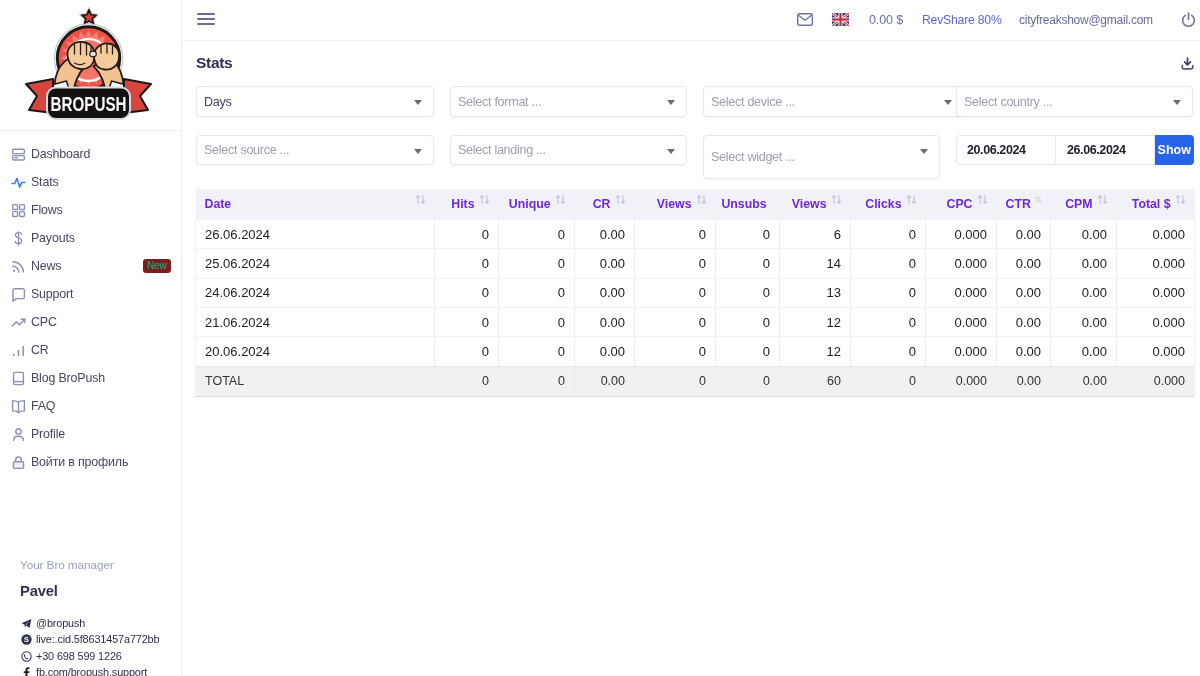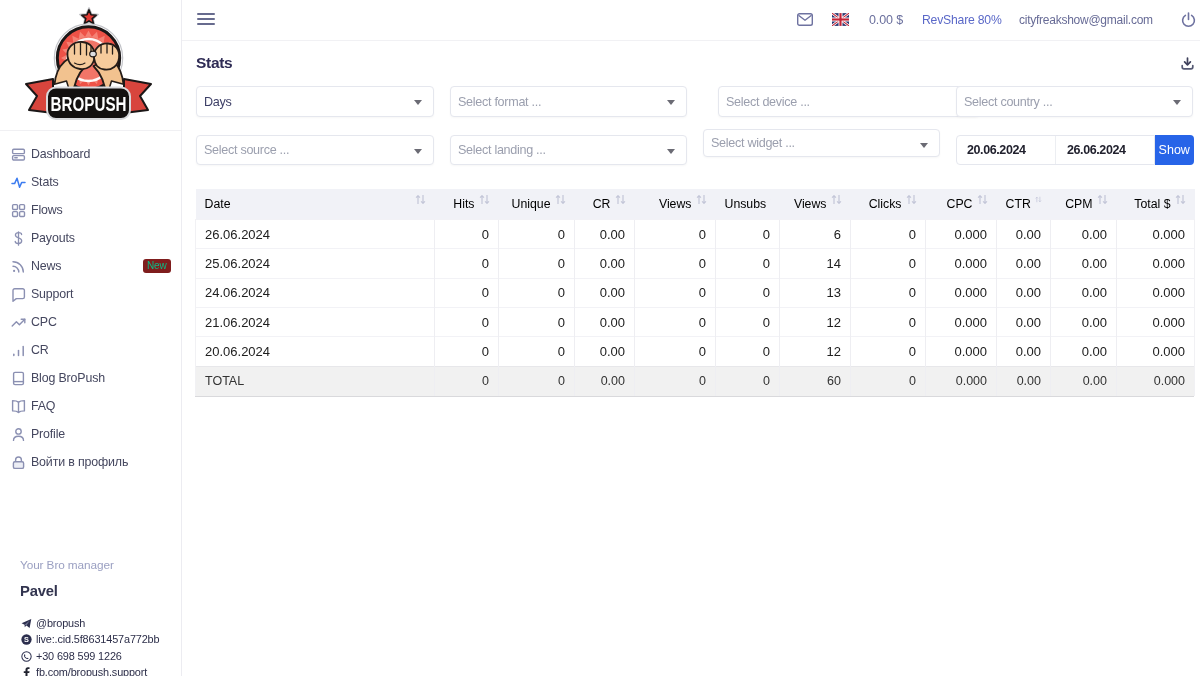--- a/index.html
+++ b/index.html
@@ -25,21 +25,21 @@
 #topbar{position:absolute;left:182px;top:0;width:1018px;height:41px;background:#fff;border-bottom:1px solid #f1f1f4}
 
 .sel{position:absolute;height:31px;background:#fff;border:1px solid #e5e7ee;border-radius:4px;
      box-shadow:0 1px 2px rgba(40,40,60,.04);display:flex;align-items:center;padding-left:7px;font-size:12.6px;letter-spacing:-.3px}
 .sel .car{position:absolute;right:11px;top:13px;width:0;height:0;border-left:4.5px solid transparent;
           border-right:4.5px solid transparent;border-top:5px solid #6b6b74}
 .ph{color:#9b9fae}
 .dk{color:#3c3e66}
 
 table{border-collapse:collapse;table-layout:fixed}
-th{font-size:12.3px;font-weight:normal;color:#000000;background:#f1f2f7;height:30.4px;padding:0 9px;white-space:nowrap}
+th{font-size:12.3px;font-weight:bold;color:#6d28d9;background:#f1f2f7;height:30.4px;padding:0 9px;white-space:nowrap}
 td{font-size:13px;color:#202020;height:29.4px;padding:0 9px;text-align:right;background:#fff;white-space:nowrap}
 td.l{text-align:left}
 tbody td{border-top:1px solid #f2f2f6}
 tbody td+td{border-left:1px solid #eeeef2}
 tbody td:first-child{border-left:1px solid #f1f1f4}
 tbody td:last-child{border-right:1px solid #f1f1f4}
 tr.total td{background:#f1f1f1;color:#333;font-size:12.5px;border-top:1px solid #e7e7ea}
 .hnum{display:flex;justify-content:flex-end;align-items:center}
 .hl{display:flex;justify-content:space-between;align-items:center}
 .sic{margin-left:4px;margin-top:-8px}
@@ -193,30 +193,30 @@
 <div class="abs" style="left:196px;top:54px;font-size:15.5px;letter-spacing:-.3px;font-weight:bold;color:#2f2c55">Stats</div>
 <svg class="abs" style="left:1181px;top:57px" width="13" height="13" viewBox="0 0 13 13" fill="none">
   <path d="M6.5 1 V7.2" stroke="#3f415c" stroke-width="1.7" stroke-linecap="round"></path>
   <path d="M3.6 4.8 L6.5 7.8 L9.4 4.8" stroke="#3f415c" stroke-width="1.7" stroke-linecap="round" stroke-linejoin="round"></path>
   <path d="M1.2 8.6 V10 a1.8 1.8 0 0 0 1.8 1.8 h7 a1.8 1.8 0 0 0 1.8 -1.8 V8.6" stroke="#565a74" stroke-width="1.7" stroke-linecap="round"></path>
 </svg>
 
 <div id="filters">
   <div class="sel dk" style="left:196px;top:86px;width:238px">Days<span class="car"></span></div>
   <div class="sel ph" style="left:450px;top:86px;width:237px">Select format ...<span class="car"></span></div>
-  <div class="sel ph" style="left:718px;top:86px;width:261px">Select device ...<span class="car"></span></div>
+  <div class="sel ph" style="left:703px;top:86px;width:261px">Select device ...<span class="car"></span></div>
   <div class="sel ph" style="left:956px;top:86px;width:237px">Select country ...<span class="car"></span></div>
   <div class="sel ph" style="left:196px;top:135px;width:238px;height:30px">Select source ...<span class="car" style="top:12.5px"></span></div>
   <div class="sel ph" style="left:450px;top:135px;width:237px;height:30px">Select landing ...<span class="car" style="top:12.5px"></span></div>
-  <div class="sel ph" style="left:703px;top:129px;width:237px;height:28px">Select widget ...<span class="car" style="top:12.5px"></span></div>
+  <div class="sel ph" style="left:703px;top:135px;width:237px;height:44px">Select widget ...<span class="car" style="top:12.5px"></span></div>
   <div class="abs" style="left:956px;top:135px;width:199px;height:30px;background:#fff;border:1px solid #e5e7ee;border-radius:4px 0 0 4px;display:flex">
      <div style="width:99px;border-right:1px solid #eceef2;display:flex;align-items:center;padding-left:10px;font-size:12.5px;letter-spacing:-.4px;font-weight:bold;color:#21212e">20.06.2024</div>
      <div style="flex:1;display:flex;align-items:center;padding-left:11px;font-size:12.5px;letter-spacing:-.4px;font-weight:bold;color:#21212e">26.06.2024</div>
   </div>
-  <div class="abs" style="left:1155px;top:135px;width:38.5px;height:30px;background:#2764e8;border-radius:0 4px 4px 0;display:flex;align-items:center;justify-content:center;font-size:12.5px;font-weight:normal;color:#fff">Show</div>
+  <div class="abs" style="left:1155px;top:135px;width:38.5px;height:30px;background:#2764e8;border-radius:0 4px 4px 0;display:flex;align-items:center;justify-content:center;font-size:12.5px;font-weight:bold;color:#fff">Show</div>
 </div>
 <div id="tablewrap" class="abs" style="left:195px;top:189px">
     <table style="width:999px">
 <colgroup>
         <col style="width:239px">
         <col style="width:64px">
         <col style="width:76px">
         <col style="width:60px">
         <col style="width:81px">
         <col style="width:64px">

